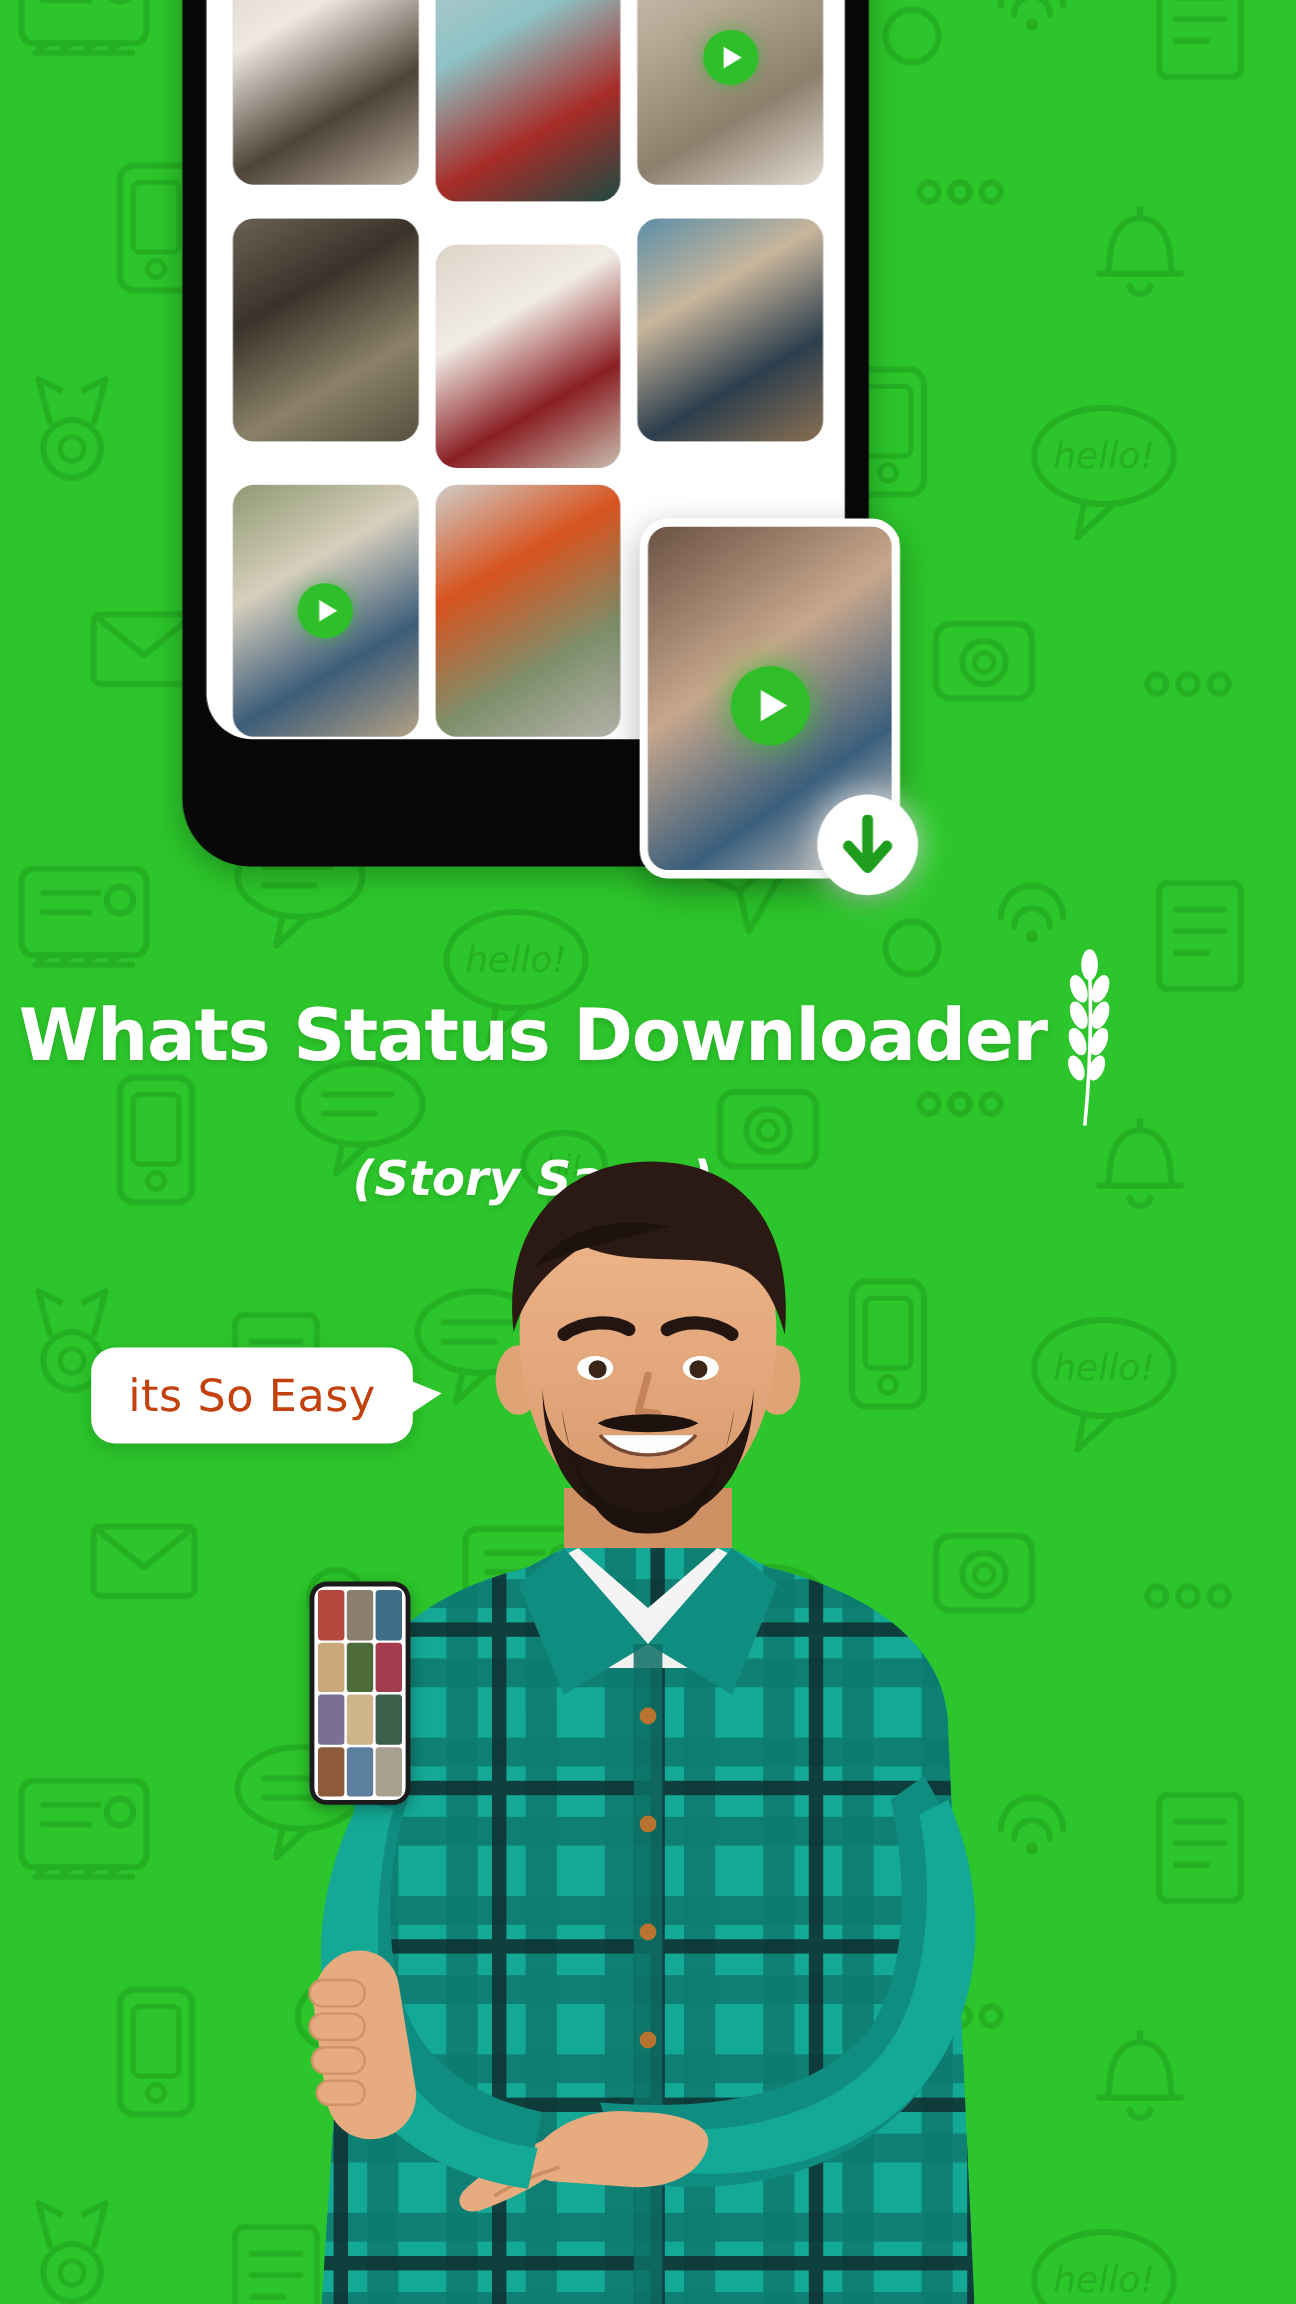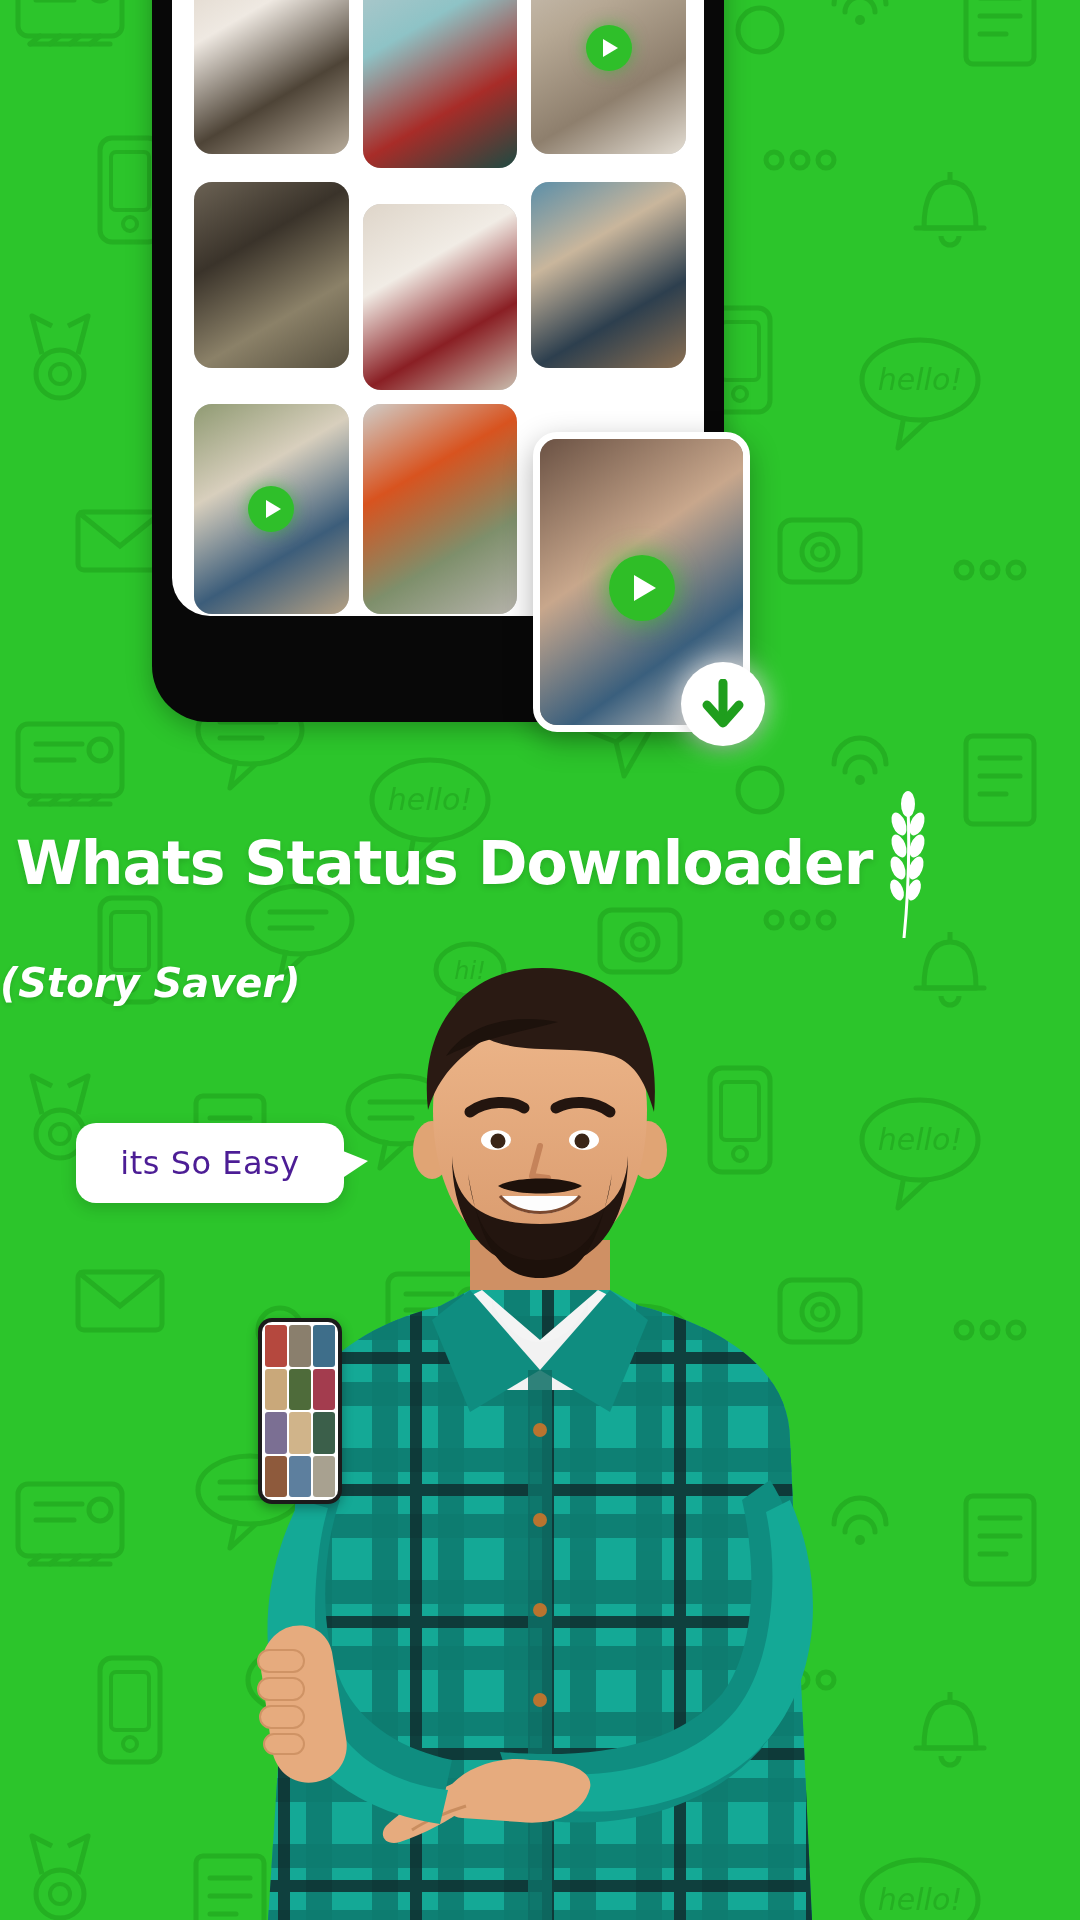--- a/index.html
+++ b/index.html
@@ -111,20 +111,21 @@
     box-shadow:0 0 26px rgba(255,255,255,.75), 0 6px 14px rgba(0,0,0,.18);
   }
   #download-button svg{ display:block; }
 
   
   #headline-block{
     position:absolute;
     left:0; top:788px;
     width:888px;
     z-index:6;
+    text-align:center;
   }
   #title-row{
     display:flex; align-items:center; justify-content:center;
     gap:14px;
   }
   #app-title{
     font-family:"DejaVu Sans", sans-serif;
     font-weight:bold;
     font-size:60px;
     color:#ffffff;
@@ -149,22 +150,22 @@
     left:76px; top:1123px;
     width:268px; height:80px;
     background:#fff;
     border-radius:20px;
     z-index:9;
     display:flex; align-items:center; justify-content:center;
     box-shadow:0 5px 16px rgba(0,0,0,.16);
   }
   #speech-bubble-text{
     font-family:"DejaVu Sans", sans-serif;
-    font-size:32px;
-    color:#4c1d95;
+    font-size:37px;
+    color:#c2410c;
     letter-spacing:.5px;
   }
   #speech-bubble-tail{
     position:absolute;
     right:-24px; top:26px;
     width:0;height:0;
     border-left:30px solid #fff;
     border-top:12px solid transparent;
     border-bottom:20px solid transparent;
   }

